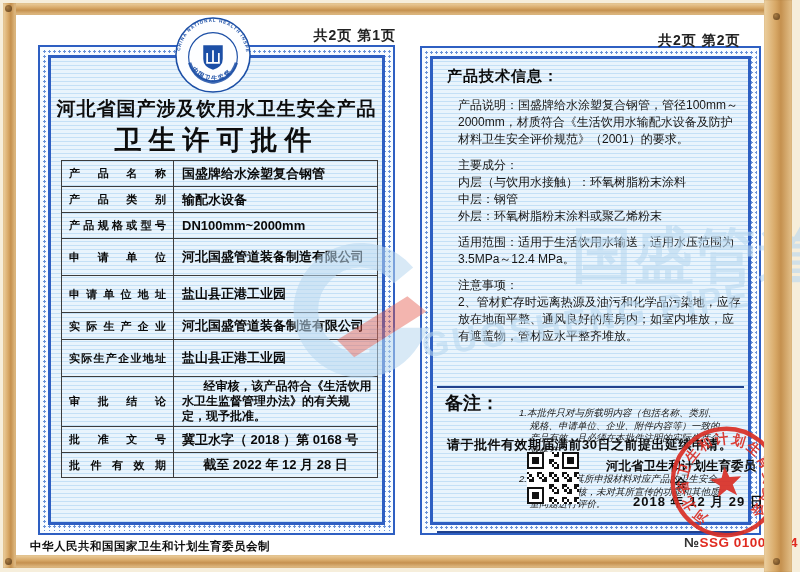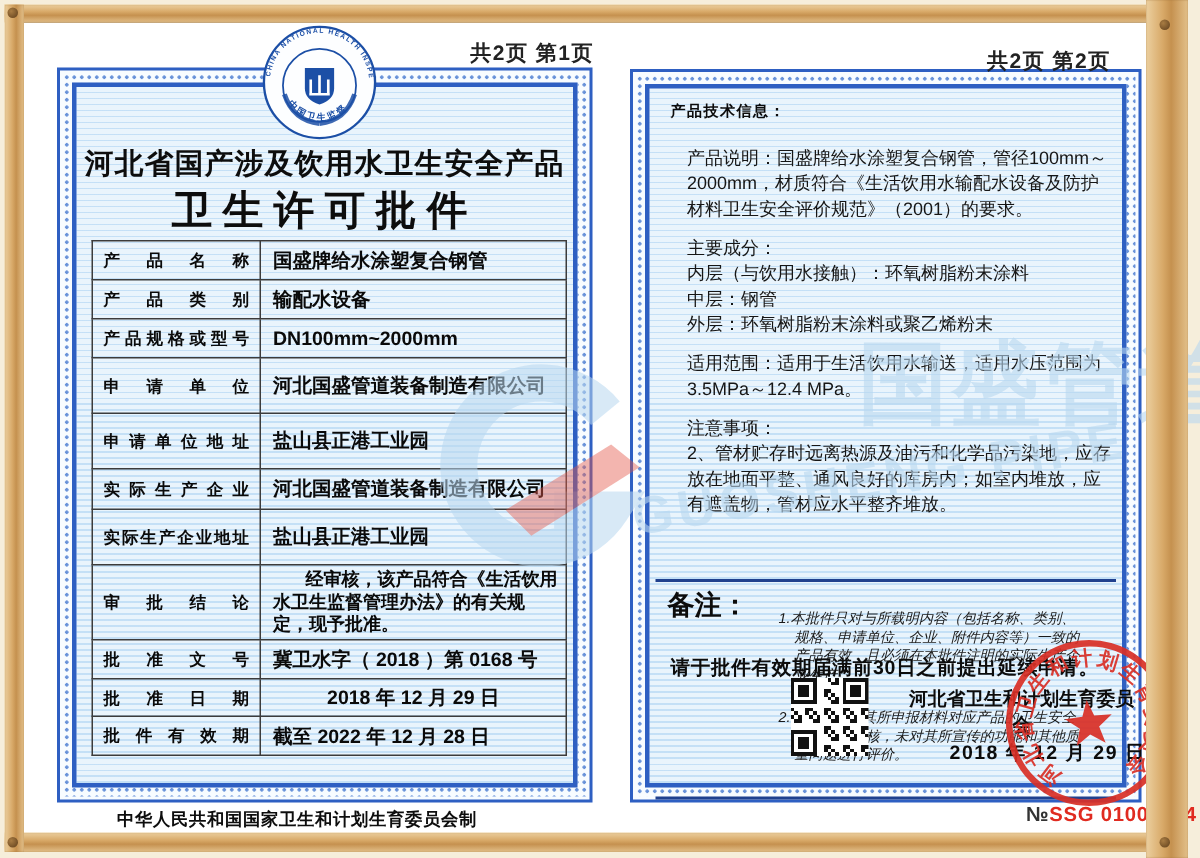--- a/index.html
+++ b/index.html
@@ -42,23 +42,23 @@
   #permit-rows tr:nth-child(4){height:37px;}
   #permit-rows tr:nth-child(5){height:37px;}
   #permit-rows tr:nth-child(6){height:27px;font-family:Liberation Mono, monospace;}
   #permit-rows tr:nth-child(7){height:37px;}
   #permit-rows tr:nth-child(8){height:46px;}
   #permit-rows tr:nth-child(8) td{font-size:12px;line-height:15px;text-indent:1.8em;padding-right:5px;}
   #permit-rows tr:nth-child(9){height:26px;}
   #permit-rows tr:nth-child(10){height:25px;}
   #permit-rows tr:nth-child(10) td{text-align:center;}
   #permit-rows tr:nth-child(11){height:26px;}
-  #footer1{position:absolute;left:30px;top:539px;z-index:12;font-size:11.5px;font-weight:bold;letter-spacing:.5px;color:#0d0d0d;margin-left:48px;}
-  
-  .tech-title{position:absolute;top:8px;left:14px;font-size:10px;font-weight:bold;color:#0c0c0c;letter-spacing:1px;}
+  #footer1{position:absolute;left:30px;top:539px;z-index:12;font-size:11.5px;font-weight:bold;letter-spacing:.5px;color:#0d0d0d;}
+  
+  .tech-title{position:absolute;top:8px;left:14px;font-size:15px;font-weight:bold;color:#0c0c0c;letter-spacing:1px;}
   .tech-body{position:absolute;top:38px;left:25px;width:283px;font-size:12px;line-height:17px;color:#161616;}
   .tech-body p{margin:0;}
   .tech-body p.gap{height:9px;}
   .remark-box{position:absolute;top:327px;left:4px;right:4px;border-top:2px solid #20418e;border-bottom:2px solid #20418e;
               padding:3px 5px 4px 8px;display:flex;gap:4px;box-sizing:border-box;}
   .remark-label{font-size:18px;font-weight:bold;white-space:nowrap;color:#0c0c0c;}
   .remark-items{font-size:9.5px;line-height:12.5px;color:#1a1a1a;}
   .remark-items p{margin:16px;padding-left:1.1em;text-indent:-1.1em;font-style:italic;}
   .renewal{position:absolute;top:377px;left:14px;font-size:13px;font-weight:bold;letter-spacing:.5px;color:#0c0c0c;}
   #qr{position:absolute;left:527px;top:452px;width:52px;height:52px;z-index:11;}
@@ -123,24 +123,20 @@
               <th>实际生产企业地址</th>
               <td>盐山县正港工业园</td>
             </tr>
             <tr>
               <th>审批结论</th>
               <td>经审核，该产品符合《生活饮用水卫生监督管理办法》的有关规定，现予批准。</td>
             </tr>
             <tr>
               <th>批准文号</th>
               <td>冀卫水字（ 2018 ）第 0168 号</td>
-            </tr>
-            <tr>
-              <th>批准日期</th>
-              <td>2018 年 12 月 29 日</td>
             </tr>
             <tr>
               <th>批件有效期</th>
               <td>截至 2022 年 12 月 28 日</td>
             </tr>
           </tbody>
       </table>
     </div>
   </div>
 

